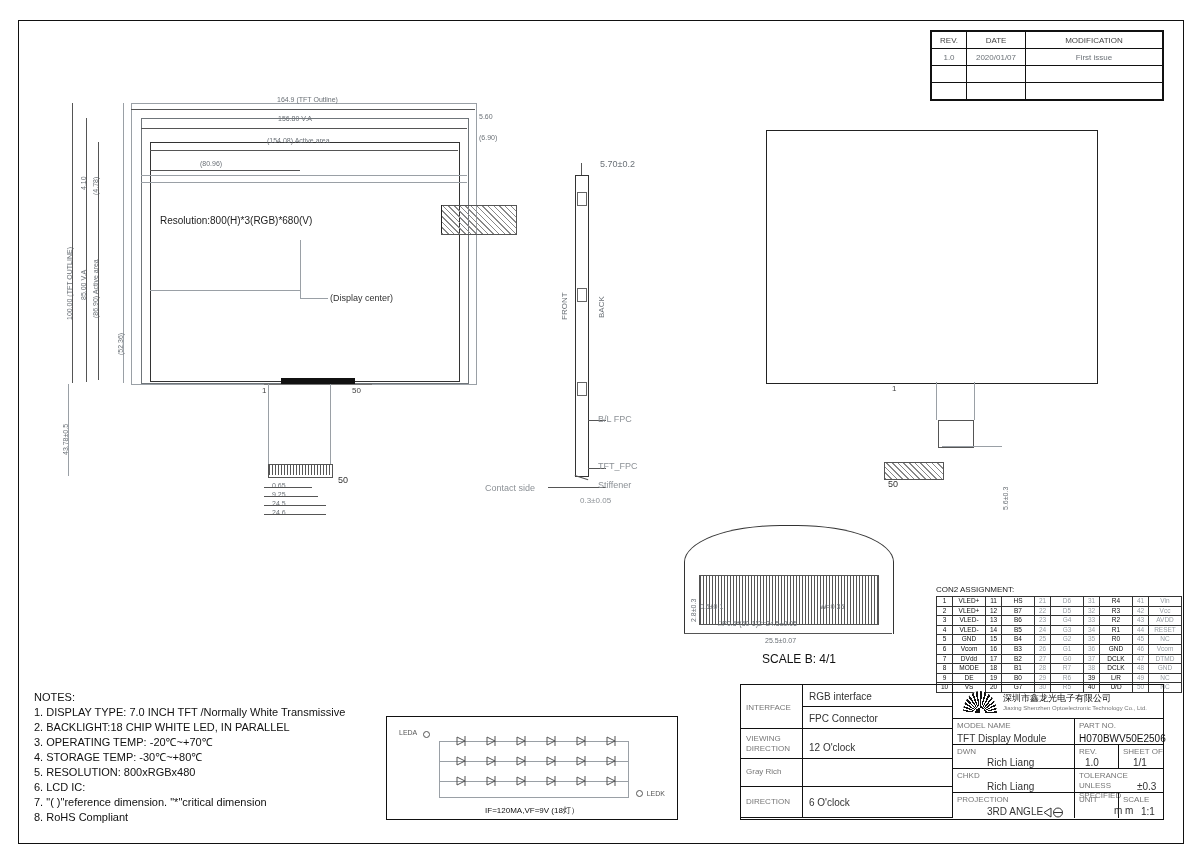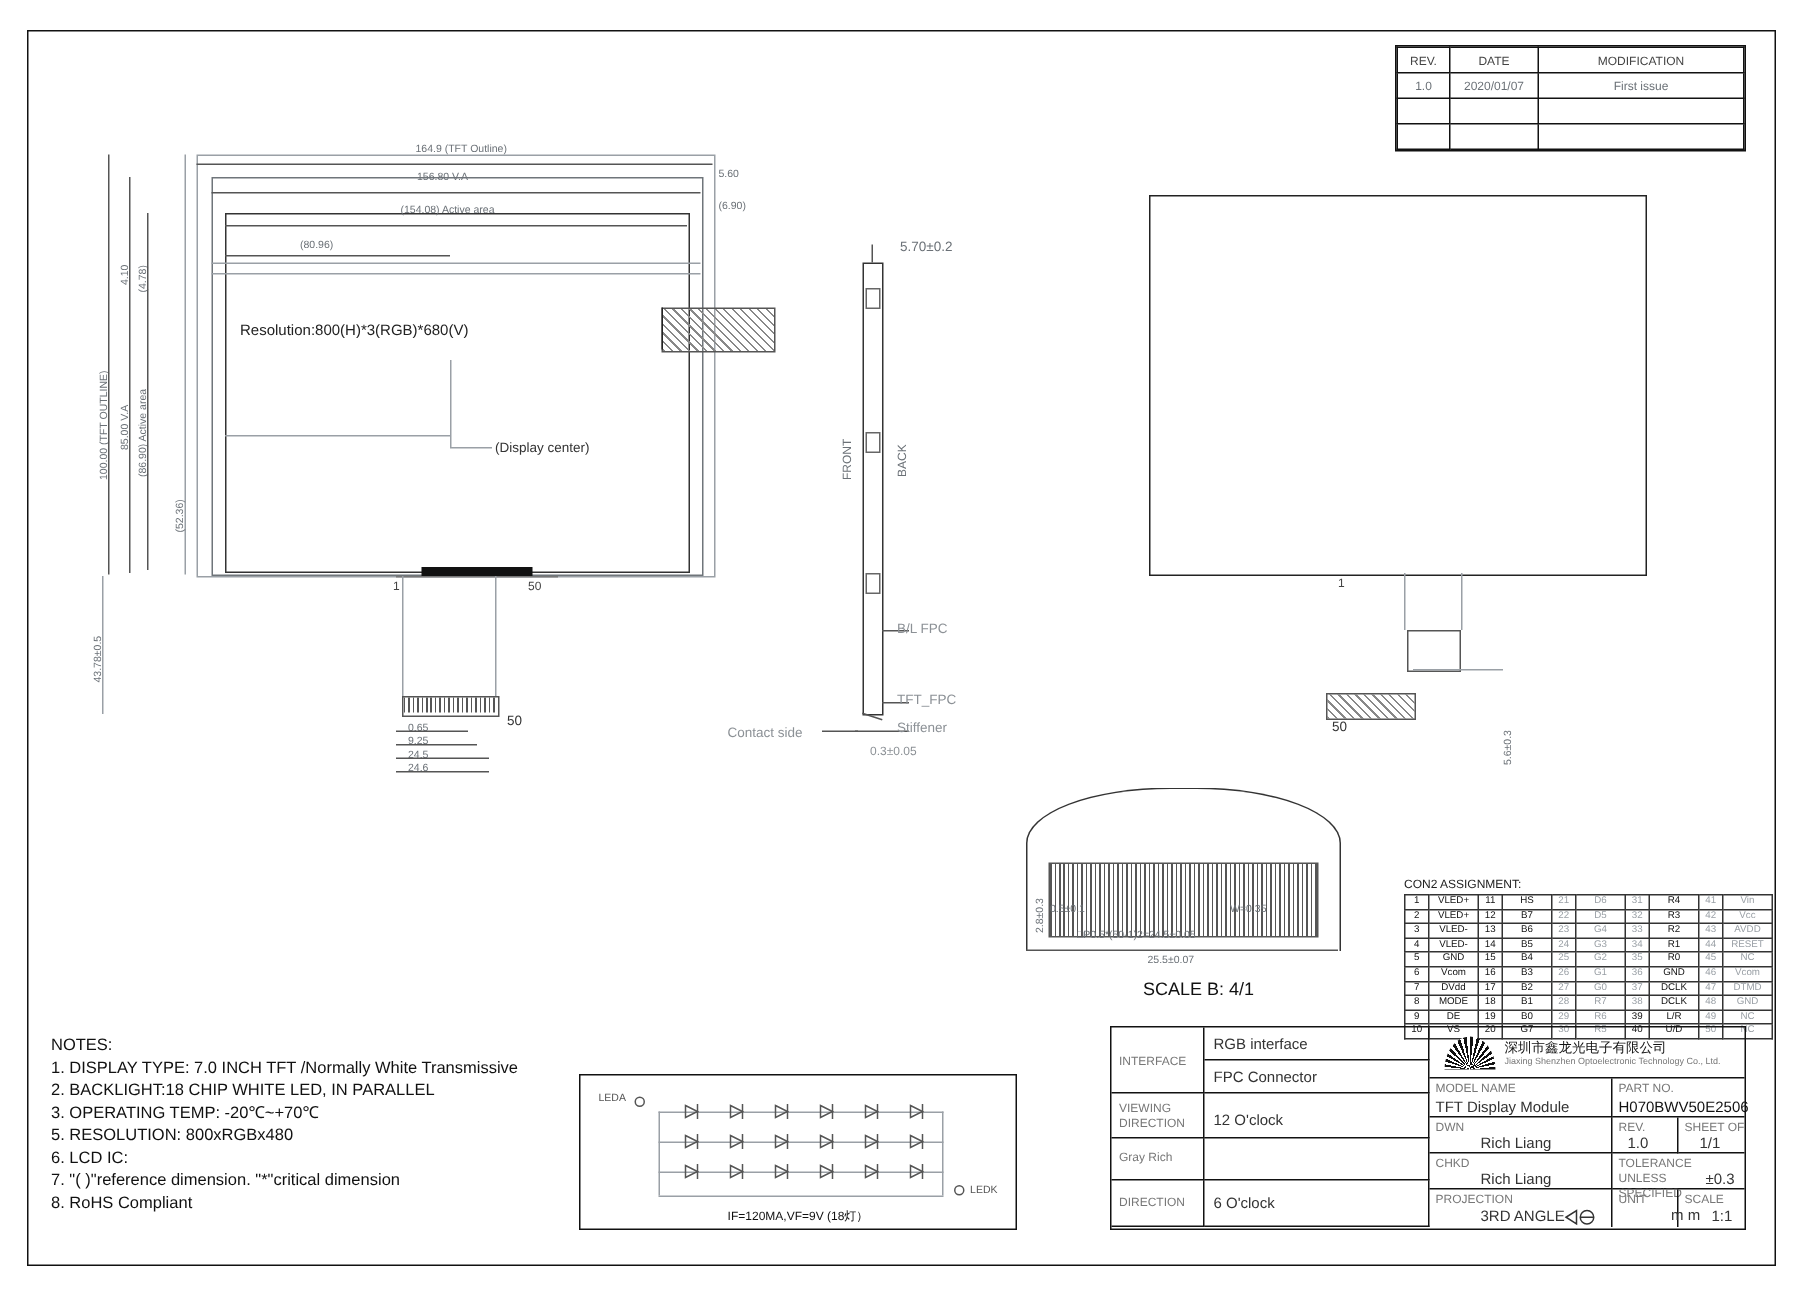--- a/index.html
+++ b/index.html
@@ -332,20 +332,21 @@
       </tr>
     </tbody>
       </table>
   </div>
 
   <div class="notes">
     <div class="hd">NOTES:</div>
     <div>1. DISPLAY TYPE: 7.0 INCH TFT /Normally White Transmissive</div>
     <div>2. BACKLIGHT:18 CHIP WHITE LED, IN PARALLEL</div>
     <div>3. OPERATING TEMP: -20℃~+70℃</div>
+    <div>4. STORAGE TEMP: -30℃~+80℃</div>
     <div>5. RESOLUTION: 800xRGBx480</div>
     <div>6. LCD IC:</div>
     <div>7. "( )"reference dimension. "*"critical dimension</div>
     <div>8. RoHS Compliant</div>
   </div>
 
   <div id="ledbox">
     <div class="lbl" style="left:12px;top:12px;">LEDA</div>
     <div class="abs" style="left:36px;top:14px;width:5px;height:5px;border:1px solid #555;border-radius:50%;"></div>
     <div class="lbl" style="right:12px;bottom:22px;">LEDK</div>

